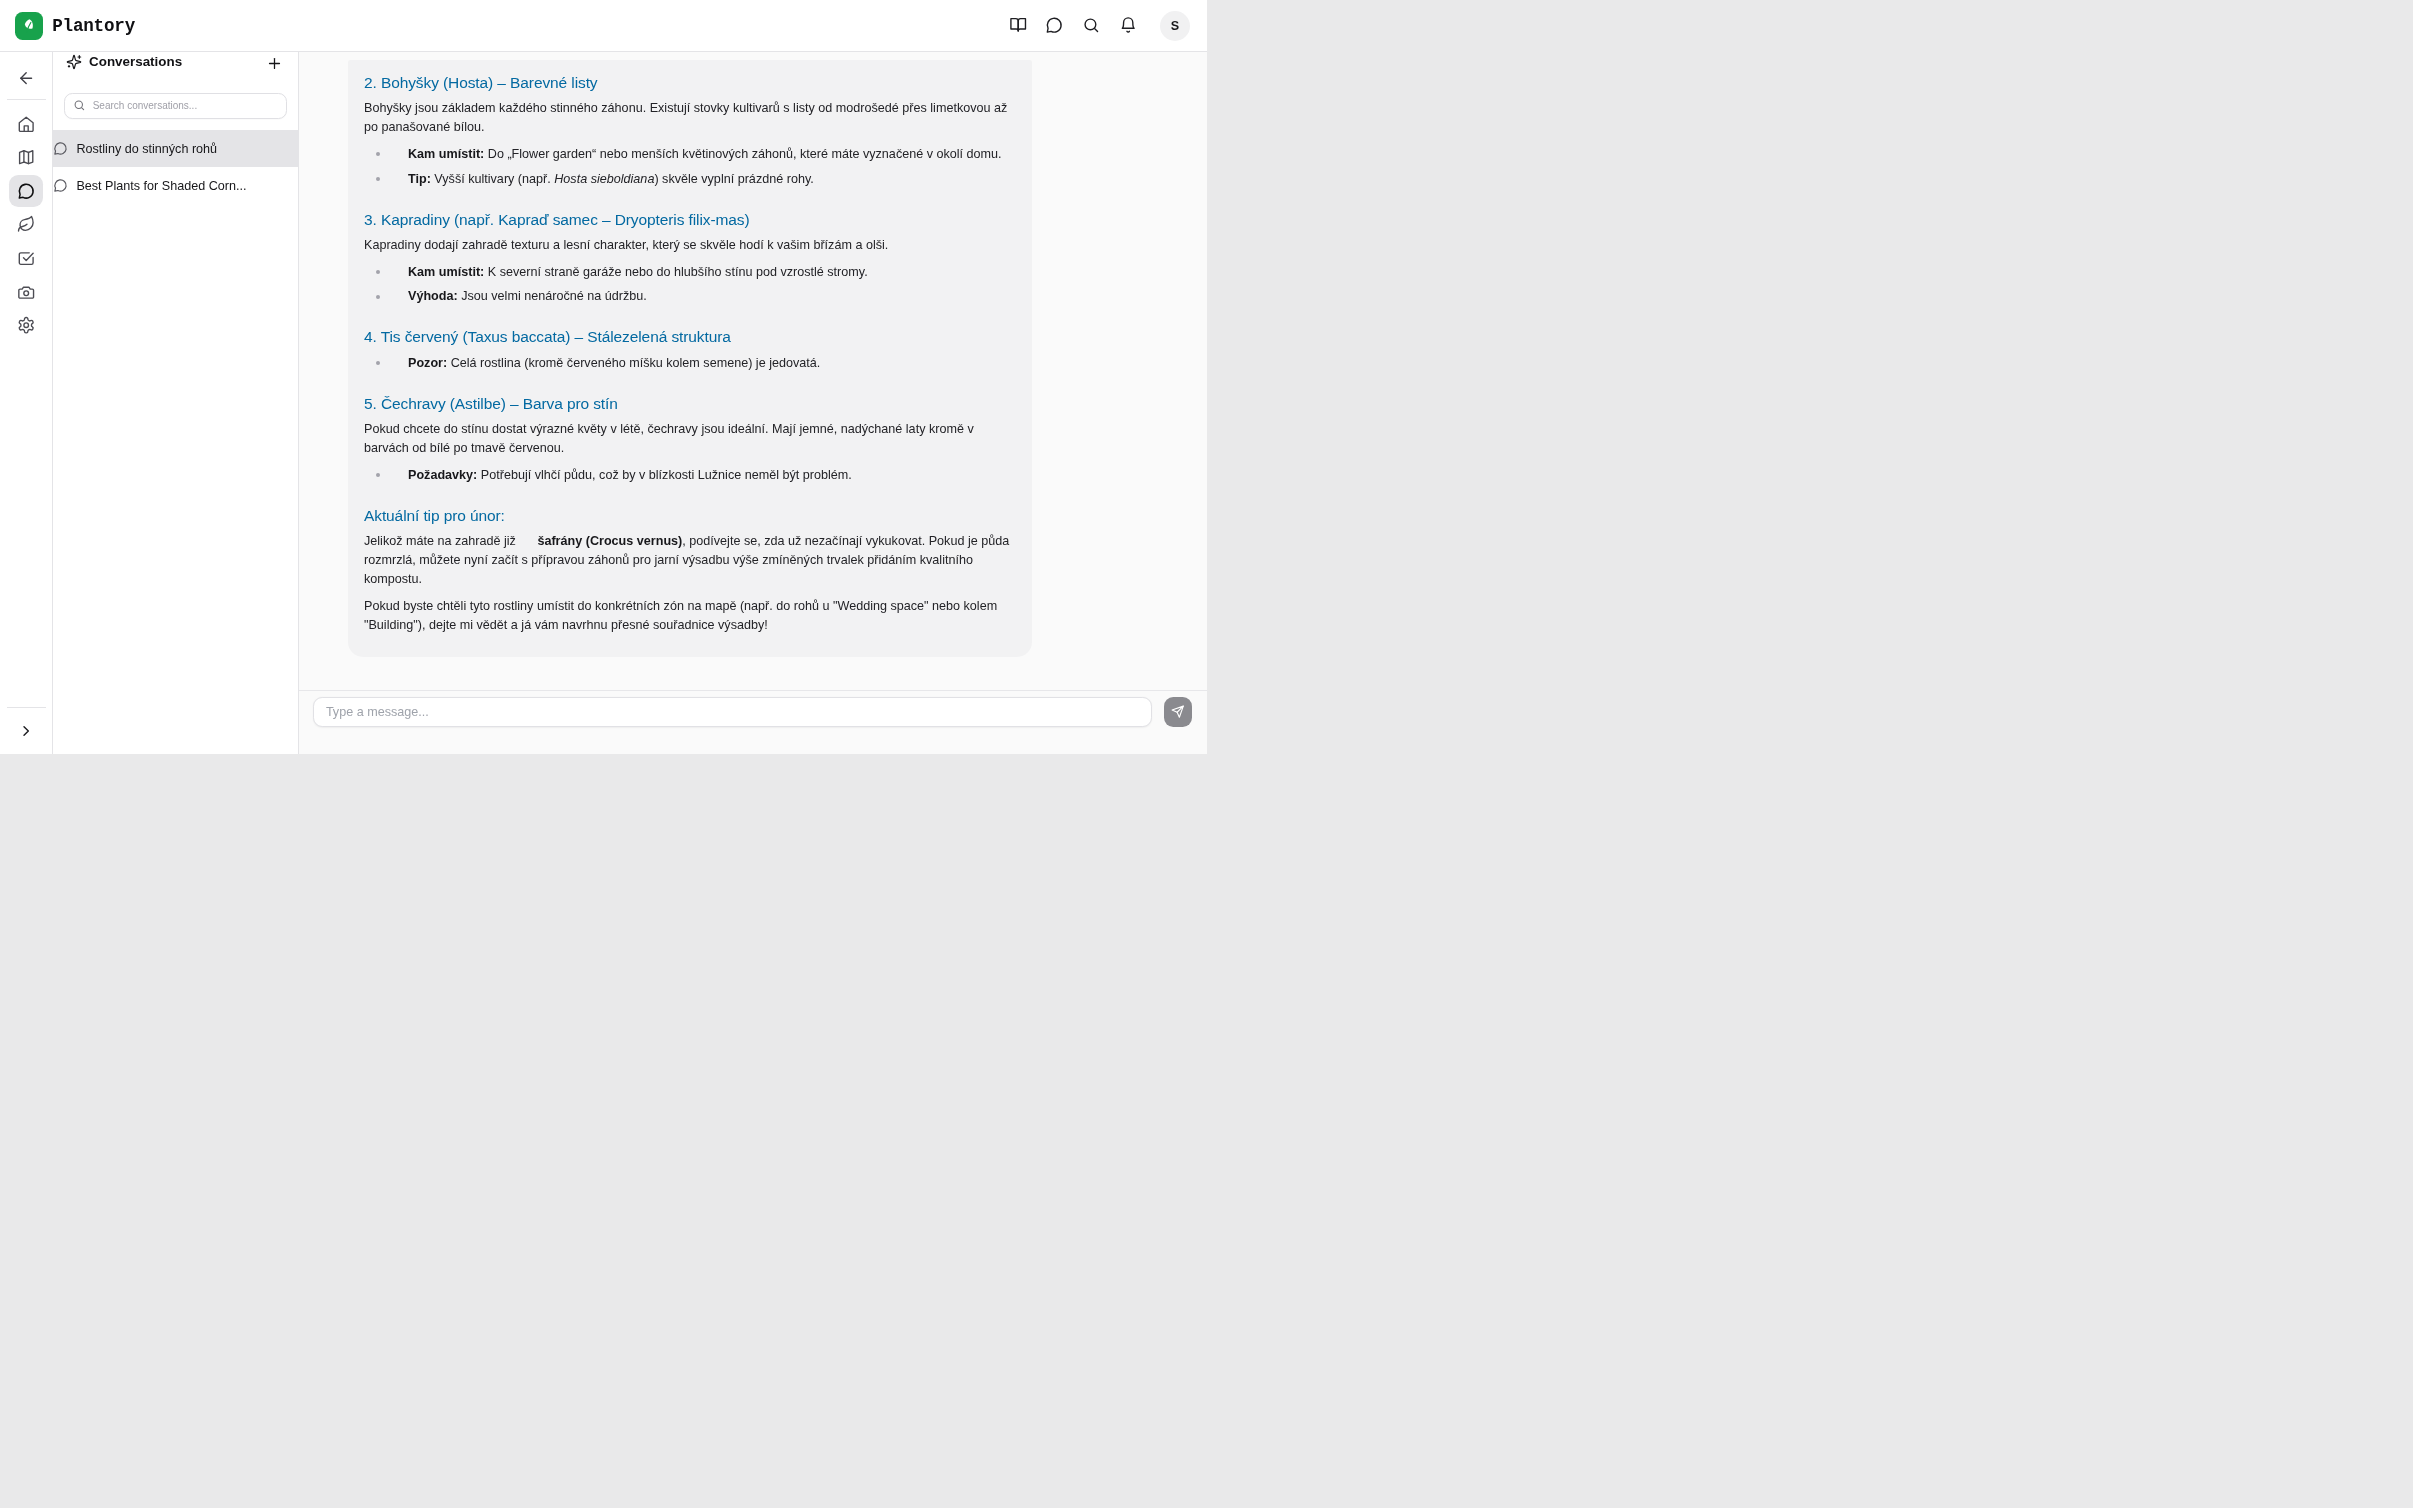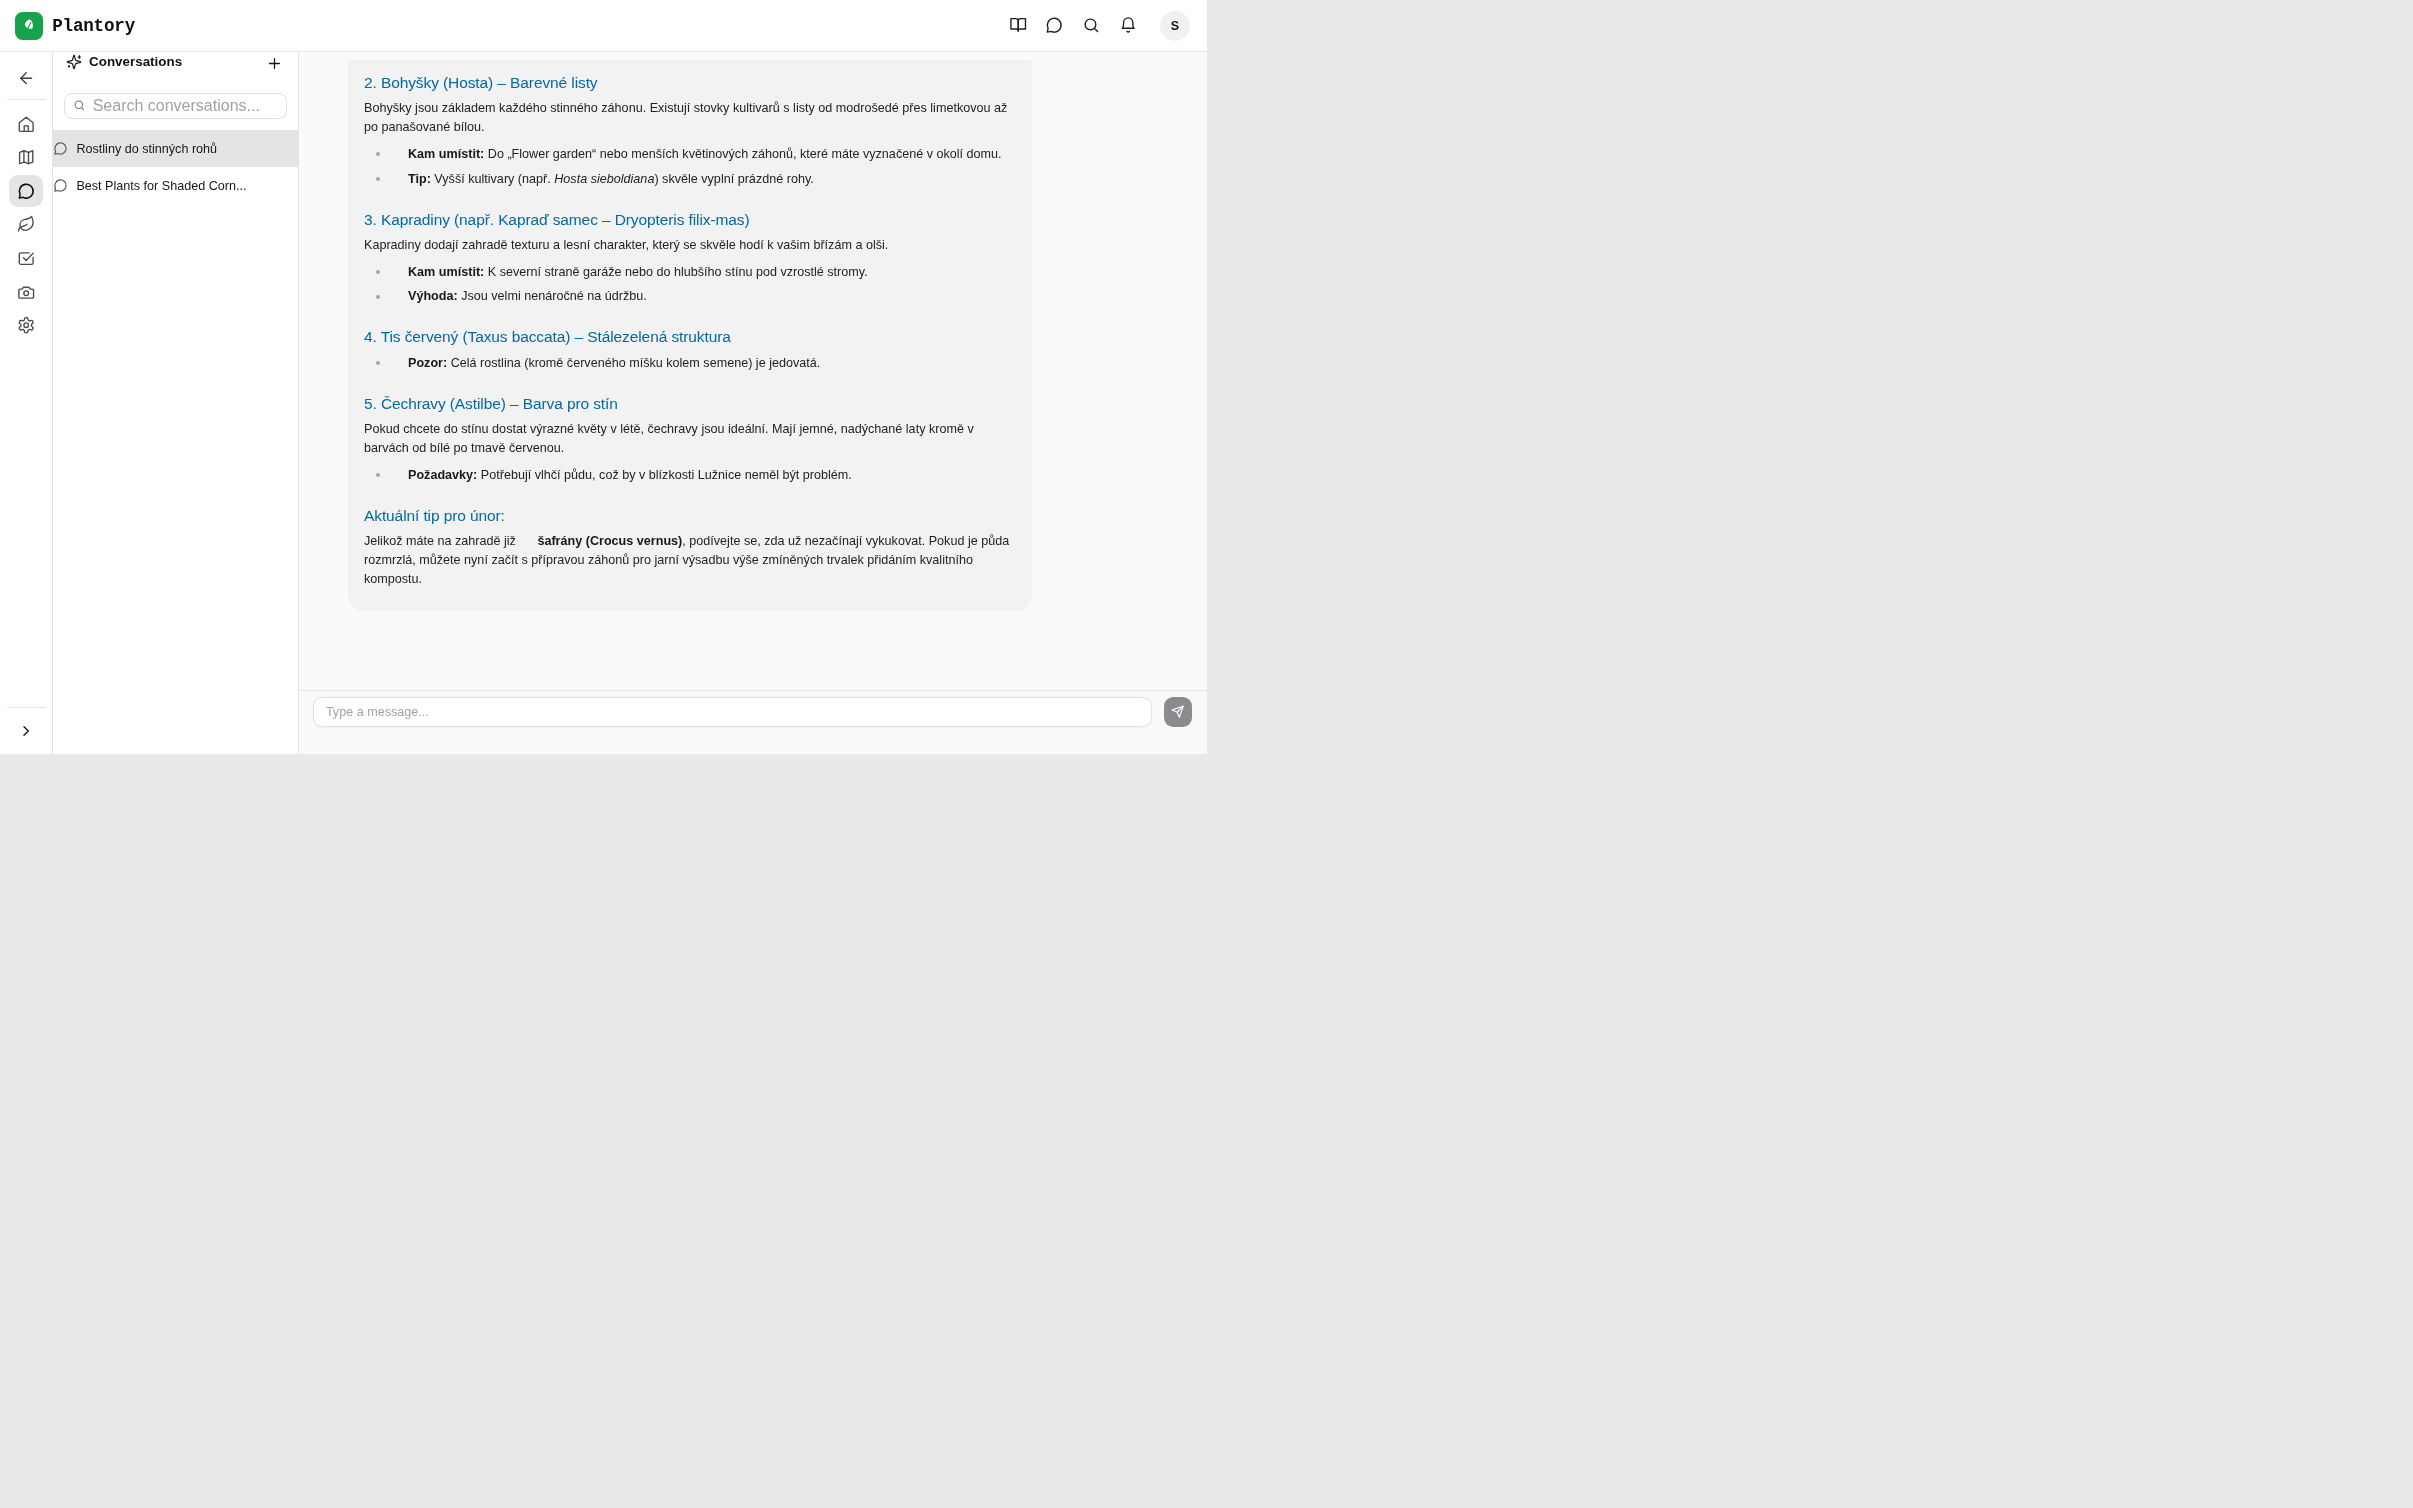--- a/index.html
+++ b/index.html
@@ -40,21 +40,21 @@
   
   .sidebar{flex:0 0 246px;width:246px;background:var(--panel-bg);border-right:0.8px solid var(--border);display:flex;flex-direction:column;}
   .sidebar-header{display:flex;height:39px;margin-top:1.7px;padding:0 13.4px 0 12.6px;}
   .sparkle{display:flex;color:#17171a;}
   .sidebar-title{font-size:13.4px;font-weight:700;color:#121215;margin-left:7.5px;}
   .plus-btn{margin-left:auto;background:none;border:0;display:flex;color:#17171a;cursor:pointer;padding:1.7px;}
   .search-wrap{padding:0 11px 11px;}
   .search-box{height:26px;border:0.8px solid #e0e0e4;border-radius:8.4px;background:#fff;display:flex;align-items:center;
     gap:6.7px;padding:0 8.4px;box-shadow:0 0.8px 0.8px rgba(0,0,0,0.02);}
   .search-box svg{color:#6f6f76;flex:0 0 auto;}
-  .search-box input{border:0;outline:0;background:transparent;width:100%;font-size:16px;color:#2b2b2f;font-family:inherit;}
+  .search-box input{border:0;outline:0;background:transparent;width:100%;font-size:10px;color:#2b2b2f;font-family:inherit;}
   .search-box input::placeholder{color:#a0a0a8;}
   .sidebar-divider{height:0.8px;background:#ececee;}
   .conv-list{flex:1;overflow:hidden;}
   .conv-item{height:37px;display:flex;align-items:center;gap:8.4px;padding:0 0;cursor:pointer;}
   .conv-item.active{background:var(--active-bg);}
   .conv-item svg{color:#5a5a61;flex:0 0 auto;}
   .conv-label{font-size:12.6px;color:#17171a;white-space:nowrap;overflow:hidden;}
 
   
   .chat{flex:1;min-width:0;display:flex;flex-direction:column;background:var(--page-bg);}
@@ -280,20 +280,21 @@
             <ul>
               <li><b>Pozor:</b><span> Celá rostlina (kromě červeného míšku kolem semene) je jedovatá.</span></li>
             </ul>
             <h3>5. Čechravy (Astilbe) – Barva pro stín</h3>
             <p><span>Pokud chcete do stínu dostat výrazné květy v létě, čechravy jsou ideální. Mají jemné, nadýchané laty kromě v barvách od bílé po tmavě červenou.</span></p>
             <ul>
               <li><b>Požadavky:</b><span> Potřebují vlhčí půdu, což by v blízkosti Lužnice neměl být problém.</span></li>
             </ul>
             <h3>Aktuální tip pro únor:</h3>
             <p><span>Jelikož máte na zahradě již </span><b>šafrány (Crocus vernus)</b><span>, podívejte se, zda už nezačínají vykukovat. Pokud je půda rozmrzlá, můžete nyní začít s přípravou záhonů pro jarní výsadbu výše zmíněných trvalek přidáním kvalitního kompostu.</span></p>
+            <p><span>Pokud byste chtěli tyto rostliny umístit do konkrétních zón na mapě (např. do rohů u "Wedding space" nebo kolem "Building"), dejte mi vědět a já vám navrhnu přesné souřadnice výsadby!</span></p>
           </div>
 
       </div>
       <div class="input-bar">
         <input class="msg-input" placeholder="Type a message..." style="">
         <button class="send-btn" aria-label="Send">
           <span style="display:flex">
             <svg width="13.4" height="13.4" viewBox="0 0 24 24" fill="none" stroke="currentColor" stroke-width="2" stroke-linecap="round" stroke-linejoin="round">
               <path d="m22 2-7 20-4-9-9-4Z"></path>
                 <path d="M22 2 11 13"></path>

